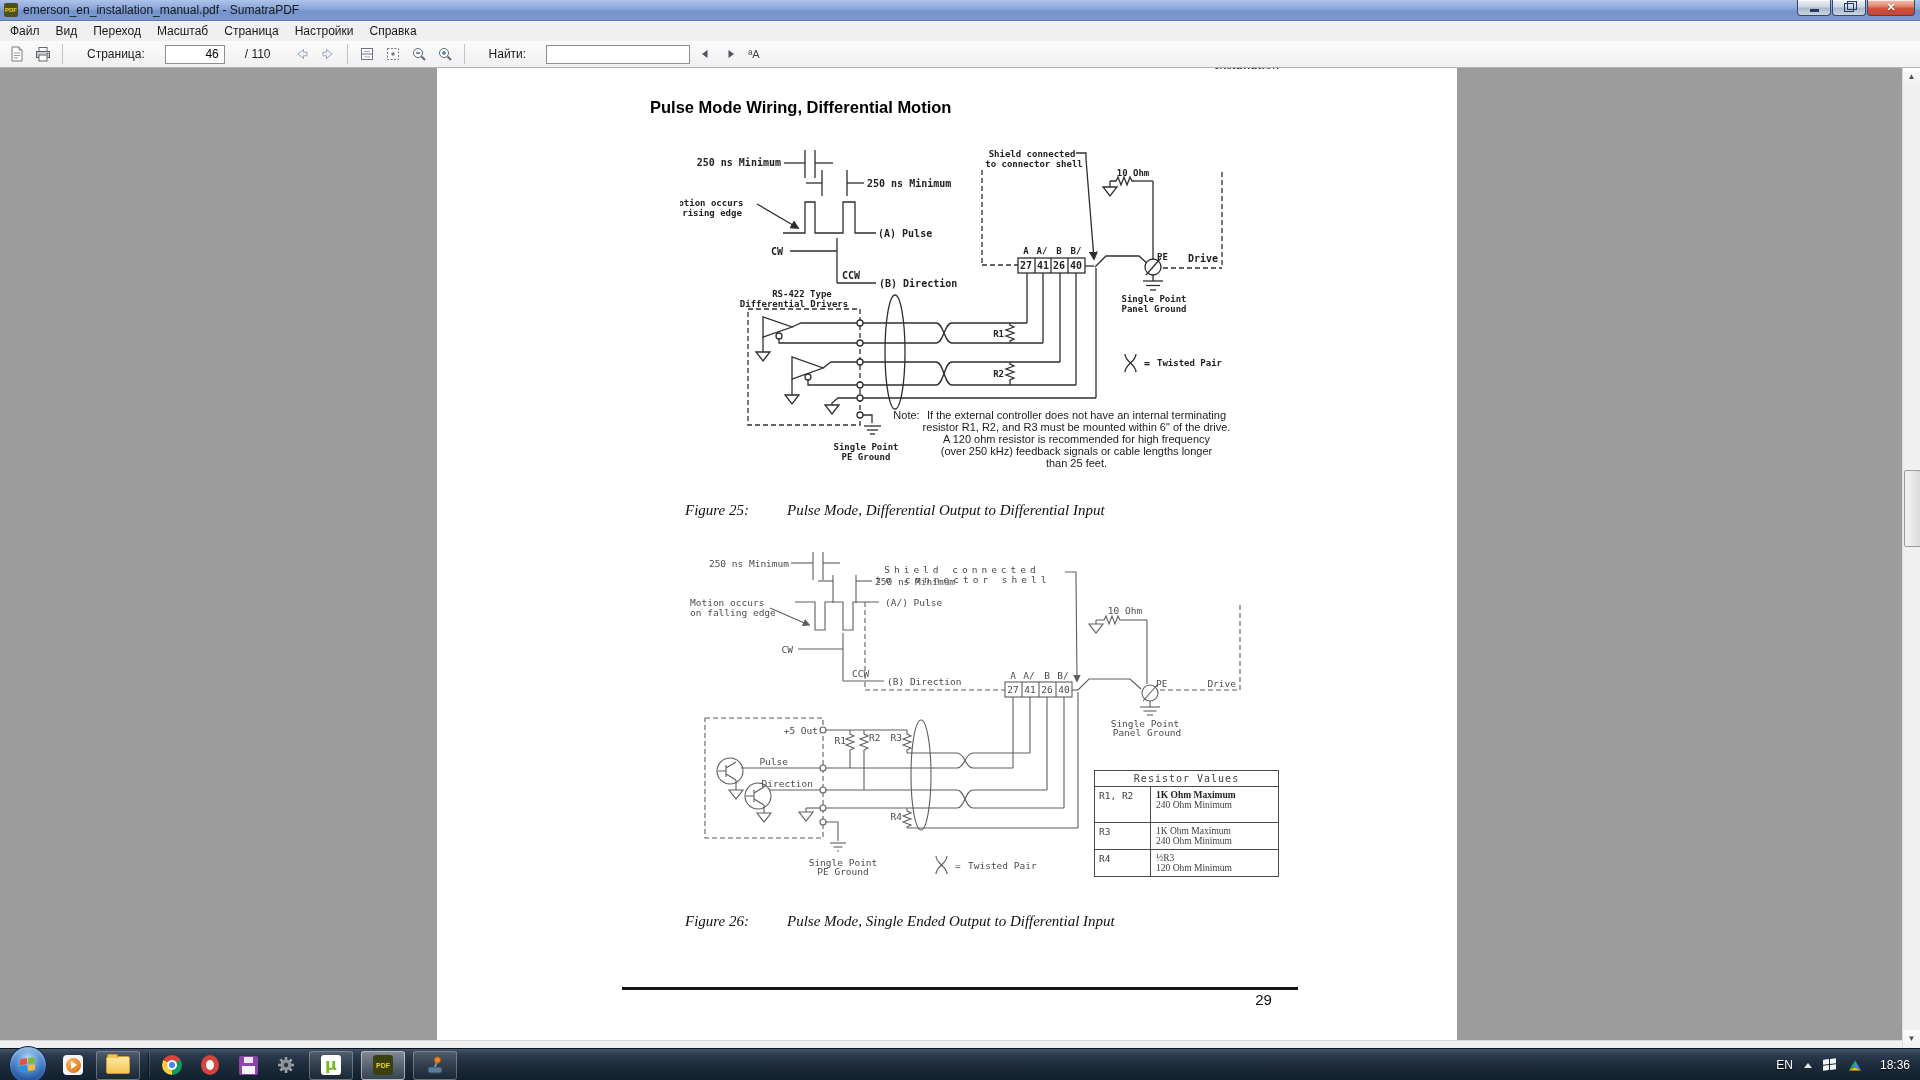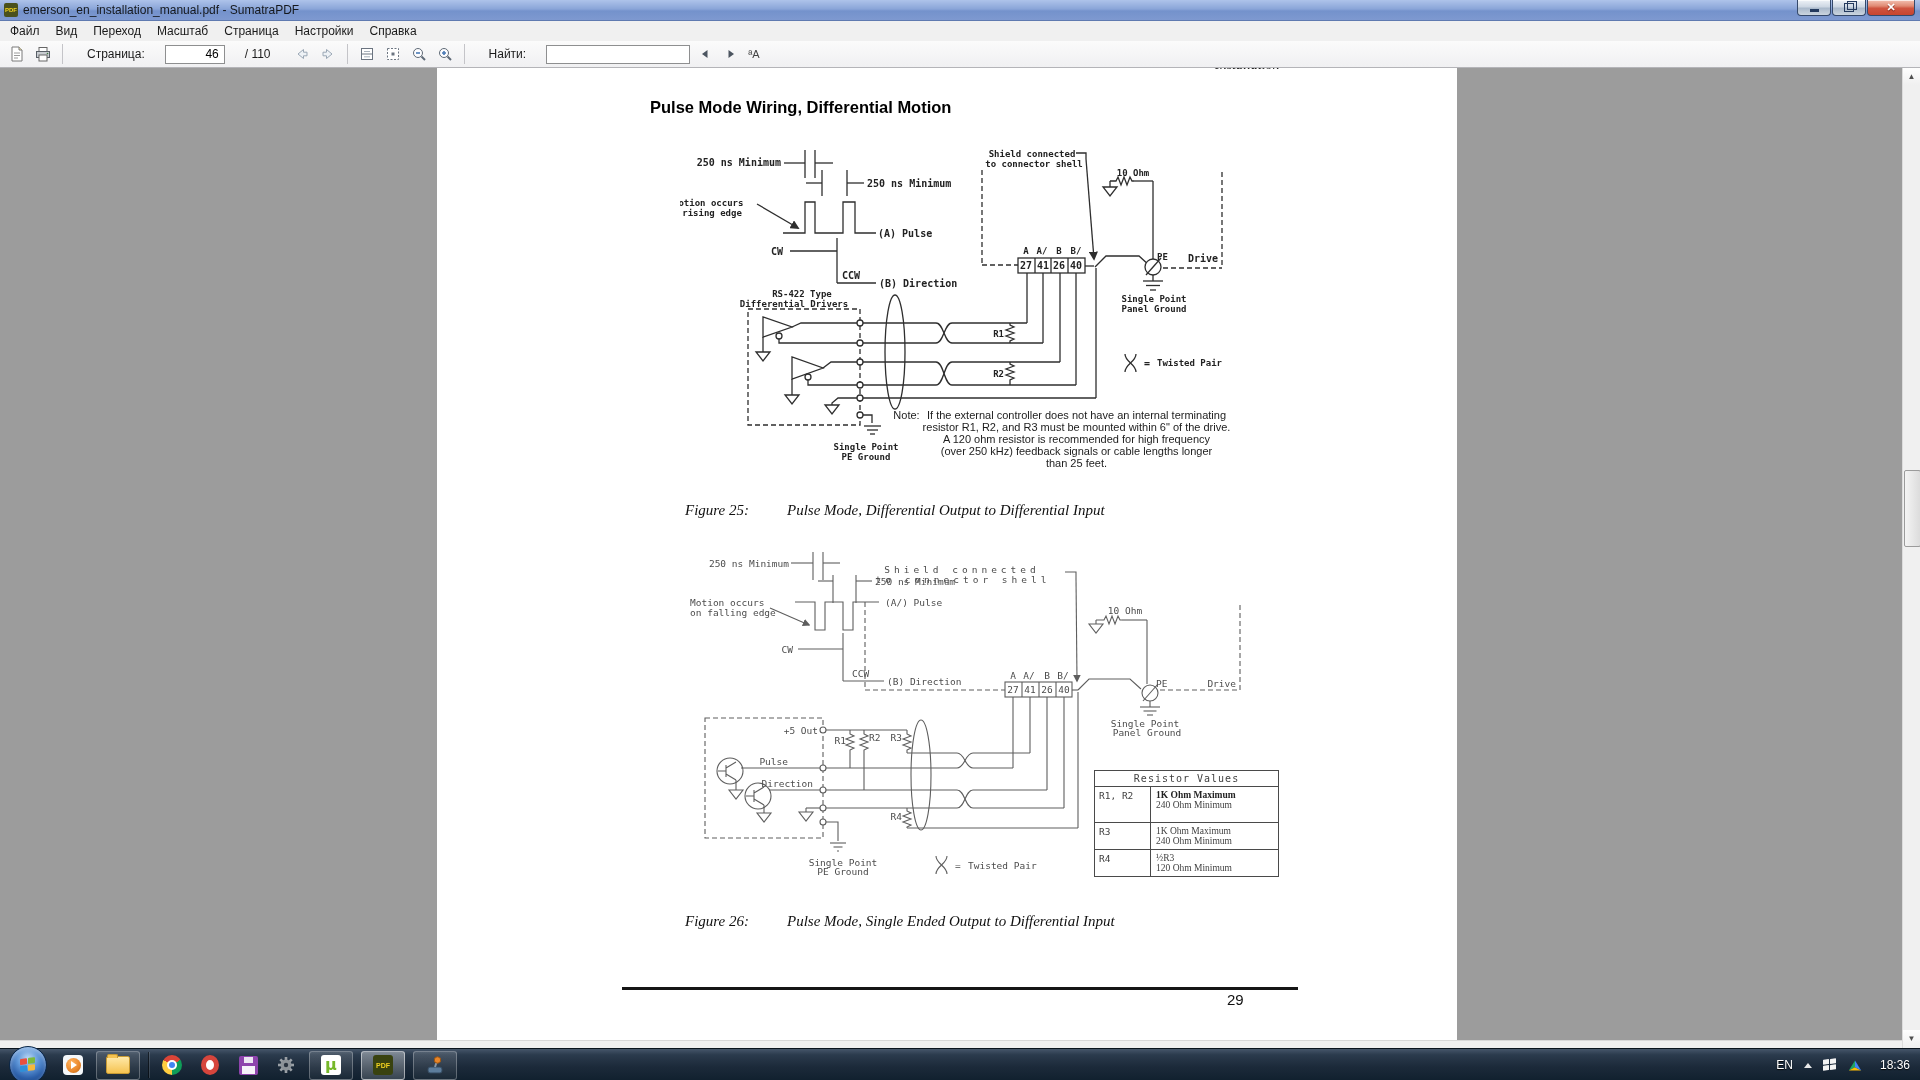--- a/index.html
+++ b/index.html
@@ -43,21 +43,21 @@
   .docarea{left:0;top:68px;width:1920px;height:972px;background:#9c9c9c;}
   .page{left:437px;top:68px;width:1020px;height:972px;background:#fff;overflow:hidden;}
   .runhdr{left:778px;top:-11px;font-family:"Liberation Serif",serif;font-style:italic;font-size:14px;color:#222;}
   .heading{left:213px;top:30px;font-size:16.5px;font-weight:bold;color:#000;}
   .capt{display:flex;font-family:"Liberation Serif",serif;font-style:italic;font-size:15px;color:#101010;}
   .capt .cl{width:102px;}
   .note{left:454px;top:341px;width:340px;display:grid;grid-template-columns:31px 1fr;
     font-size:11px;line-height:12.1px;color:#1c1c1c;text-align:center;}
   .note .nl{grid-column:2;}
   .rule{left:185px;top:919px;width:676px;height:3px;background:#151515;}
-  .pagenum{left:790px;top:923px;width:73px;text-align:left;font-size:15px;color:#111;}
+  .pagenum{left:790px;top:923px;width:73px;text-align:center;font-size:15px;color:#111;}
 
   
   .cad25{font-family:"DejaVu Sans Mono",monospace;font-weight:bold;font-size:10px;fill:#222;}
   .s9{font-size:9px;}
   .cad26{font-family:"DejaVu Sans Mono",monospace;font-size:9.5px;fill:#4c4c4c;}
   .spx{letter-spacing:4px;}
   .ln25{stroke:#2e2e2e;stroke-width:1.3;fill:none;}
   .ln26{stroke:#5e5e5e;stroke-width:1.1;fill:none;}
   .dash{stroke-dasharray:5,3;}
   .wht{fill:#fff;}

